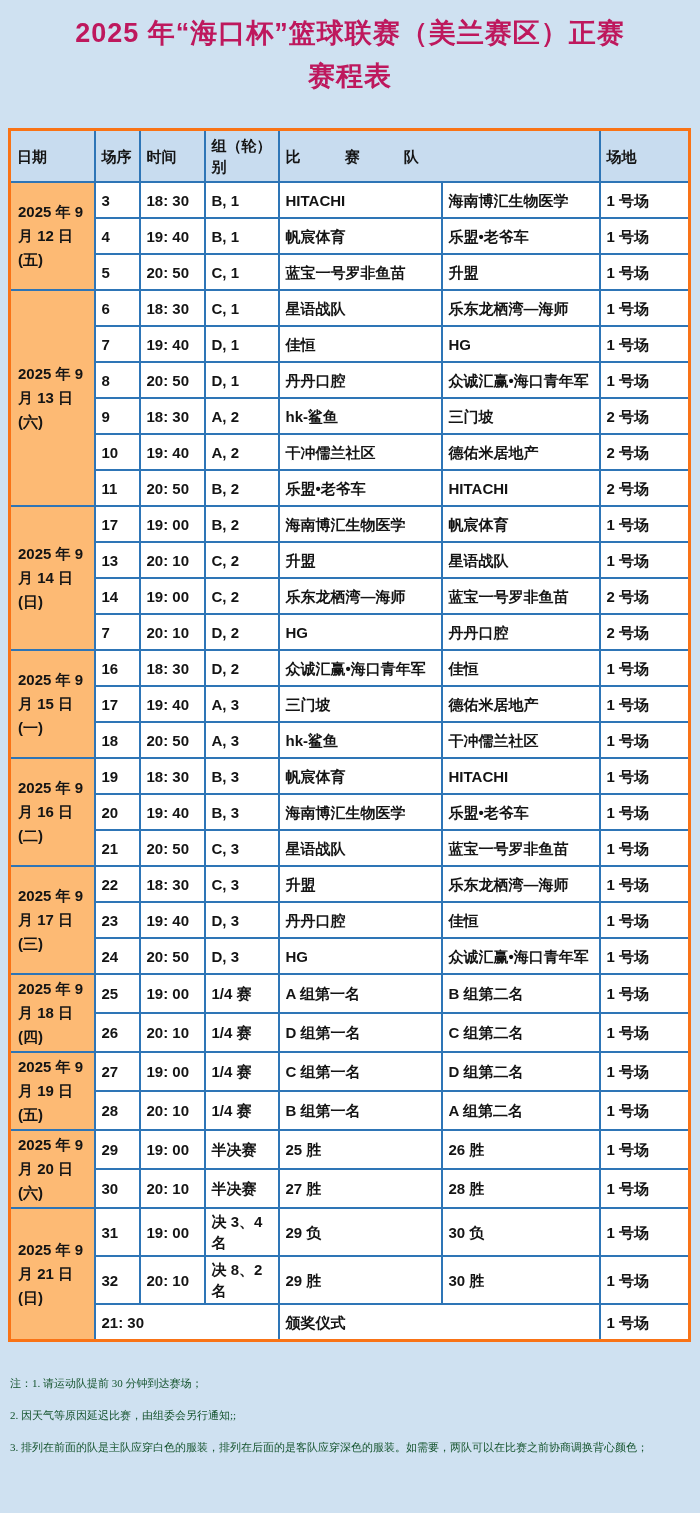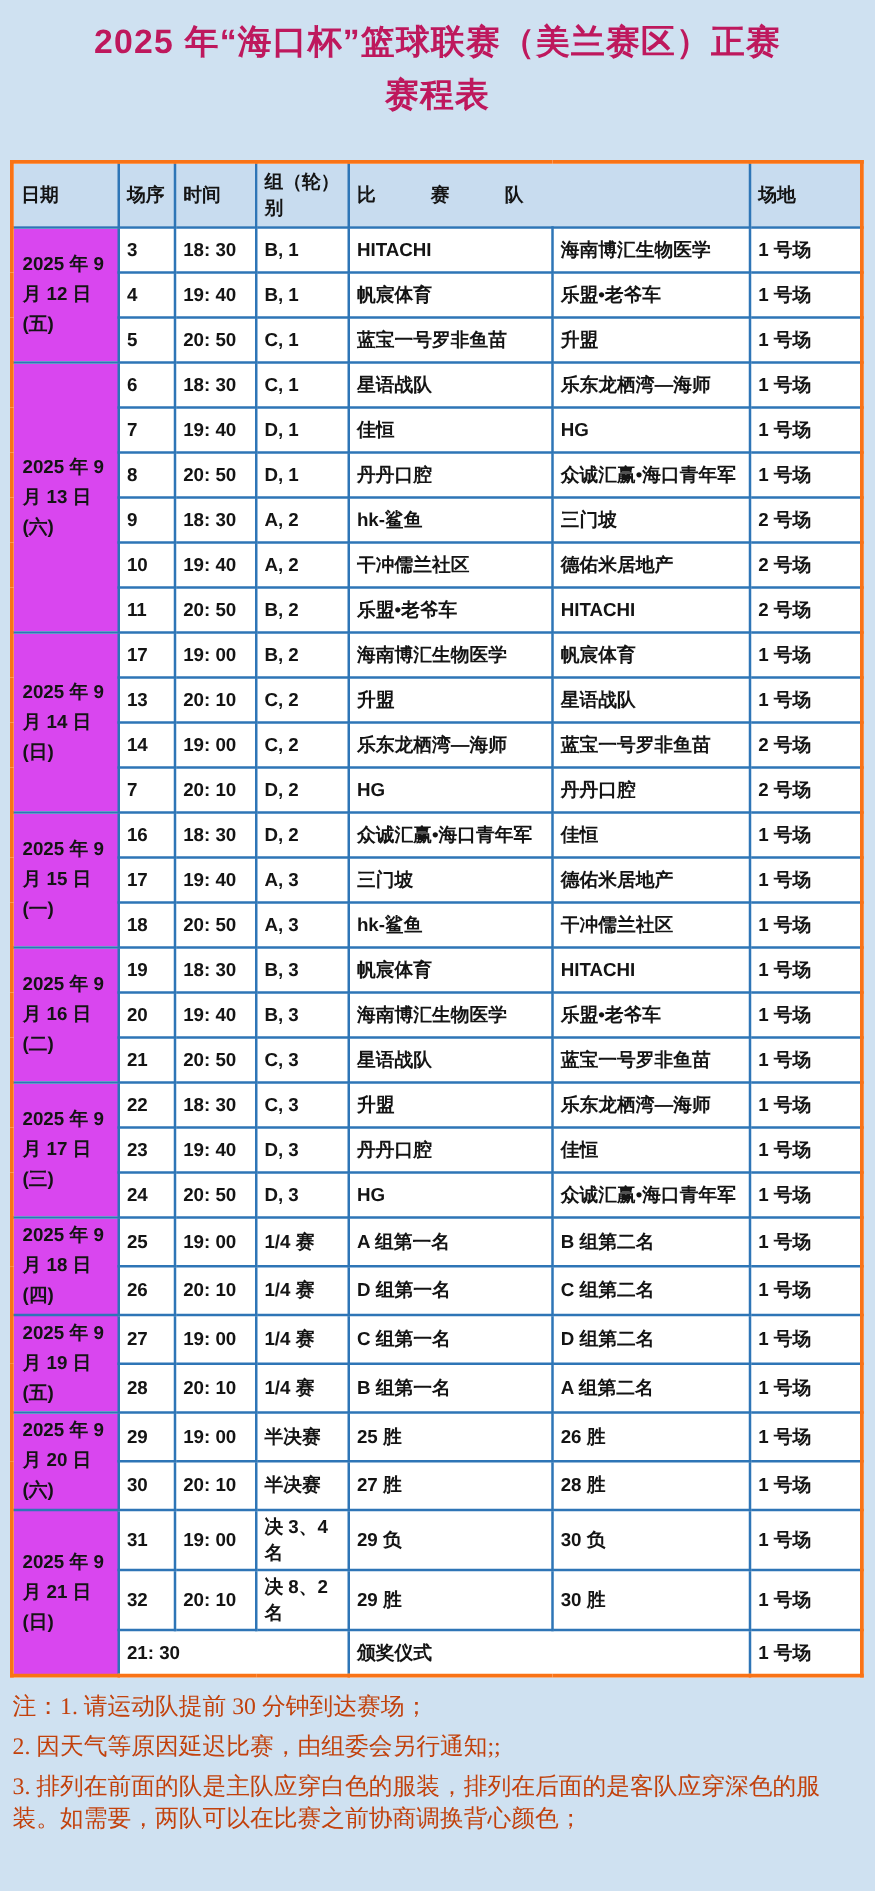--- a/index.html
+++ b/index.html
@@ -39,34 +39,34 @@
   }
   table.schedule thead th {
     background: #c8dcef;
     height: 46px;
   }
   table.schedule tbody td {
     background: #ffffff;
     height: 30px;
   }
   table.schedule td.date-cell {
-    background: #d946ef;
+    background: #fdba74;
     padding-left: 7px;
     padding-right: 4px;
     line-height: 24px;
   }
   th.teams-header { word-spacing: 40px; }
   tr.tall1 td { height: 47px; }
   tr.tall2 td { height: 55px; }
   tr.award-row td { height: 43px; }
   .notes {
-    margin: 11px 10px 0 10px;
+    margin: 28px 10px 0 10px;
     font-family: "Liberation Serif", serif;
-    font-size: 19px;
-    color: #c2410c;
+    font-size: 11px;
+    color: #14532d;
     line-height: 26px;
   }
   .notes p { margin: 0 0 6px 0; }
 </style>
 </head>
 <body>
 
 <div class="page-title">
   <div>2025 年“海口杯”篮球联赛（美兰赛区）正赛</div>
   <div>赛程表</div>

